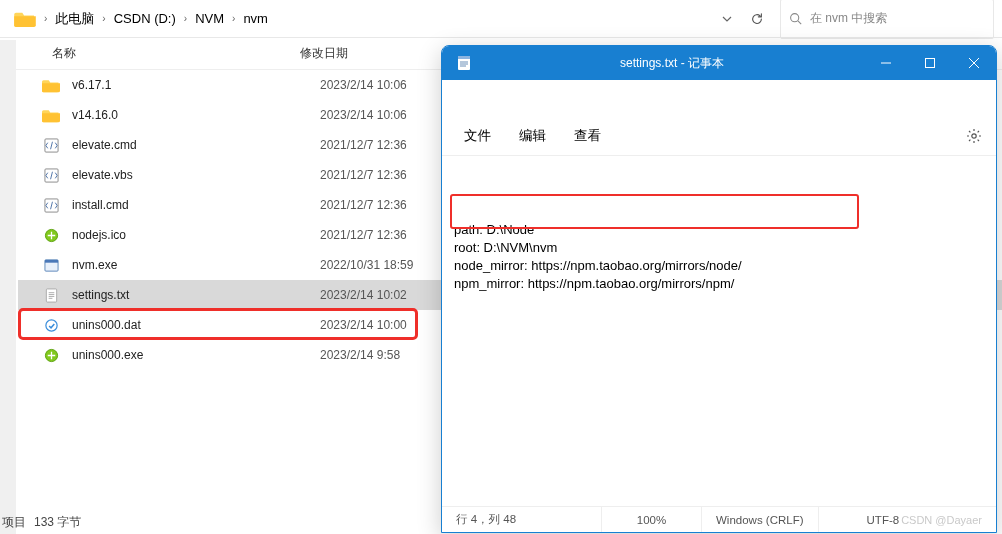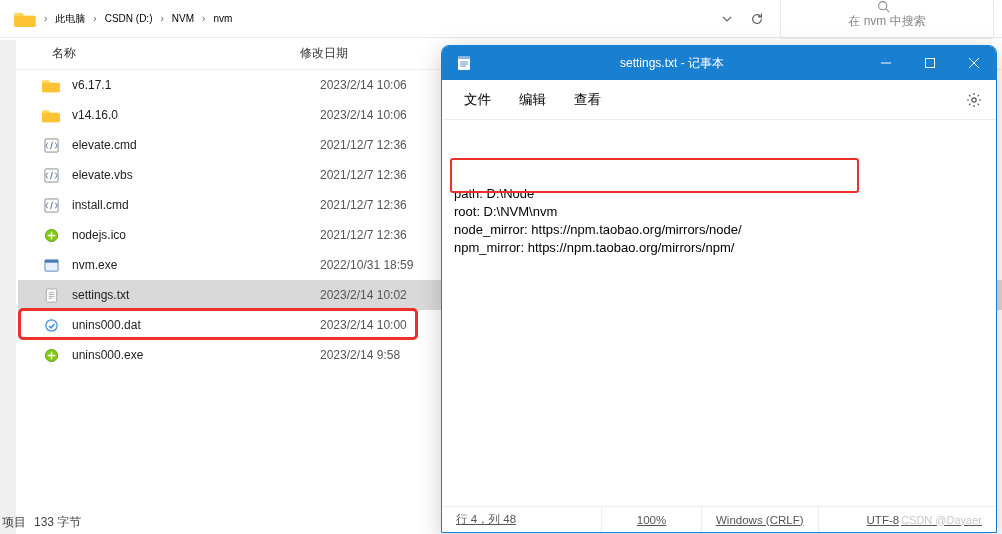--- a/index.html
+++ b/index.html
@@ -2,25 +2,25 @@
 <html><head>
   <meta charset="utf-8">
   <style>
     * { margin: 0; padding: 0; box-sizing: border-box; font-family: "Microsoft YaHei", "Segoe UI", sans-serif; }
     body { background: #fff; width: 1002px; height: 534px; overflow: hidden; position: relative; }
     
     
     .explorer { position: absolute; top: 0; left: 0; width: 1002px; height: 534px; background: #fff; }
     .breadcrumb-bar { display: flex; align-items: center; height: 38px; padding: 0 4px; border-bottom: 1px solid #e8e8e8; }
     .folder-ico { width: 22px; height: 18px; margin: 0 6px 0 10px; display: inline-flex; }
-    .crumb { font-size: 10px; color: #000; padding: 4px 6px; cursor: pointer; }
+    .crumb { font-size: 13px; color: #000; padding: 4px 6px; cursor: pointer; }
     .crumb-sep { font-size: 10px; color: #666; padding: 0 2px; }
     .crumb-spacer { flex: 1; }
     .nav-btn { width: 30px; height: 28px; display: inline-flex; align-items: center; justify-content: center; cursor: pointer; color: #555; }
-    .search-box { width: 214px; height: 40px; margin-left: 8px; margin-right: 4px; border: 1px solid #e8e8e8; border-radius: 2px; display: flex; align-items: center; padding: 0 8px; font-size: 12px; color: #888; flex-direction: column; }
+    .search-box { width: 214px; height: 40px; margin-left: 8px; margin-right: 4px; border: 1px solid #e8e8e8; border-radius: 2px; display: flex; align-items: center; padding: 0 8px; font-size: 12px; color: #888; }
     .search-box svg { margin-right: 8px; }
     
     .columns-header { display: flex; height: 32px; align-items: center; font-size: 12px; color: #333; border-bottom: 1px solid #eee; position: relative; }
     .columns-header .col-name { padding-left: 52px; width: 300px; }
     .columns-header .col-date { padding-left: 0; }
     .scroll-gutter { position: absolute; left: 0; top: 40px; bottom: 0; width: 16px; background: #f0f0f0; }
     
     .file-list { position: relative; padding-left: 18px; }
     .file-row { display: flex; align-items: center; height: 30px; font-size: 12px; color: #222; }
     .file-row .icon { width: 22px; display: inline-flex; justify-content: center; margin-left: 22px; margin-right: 10px; }
@@ -33,30 +33,30 @@
     .status-bar span { margin-right: 8px; }
     
     
     .notepad { position: absolute; left: 441px; top: 45px; width: 556px; height: 488px; background: #fff; border: 1px solid #187fd1; border-radius: 8px 8px 0 0; box-shadow: 0 6px 24px rgba(0,0,0,.2); overflow: hidden; display: flex; flex-direction: column; }
     .np-titlebar { height: 34px; background: #187fd1; display: flex; align-items: center; color: #fff; font-size: 12px; text-align: center; }
     .np-titlebar .np-icon { width: 16px; height: 16px; margin: 0 8px 0 14px; display: inline-flex; }
     .np-titlebar .np-title { flex: 1; }
     .win-btns { display: flex; height: 100%; }
     .win-btn { width: 44px; display: flex; align-items: center; justify-content: center; cursor: pointer; }
     
-    .np-menubar { height: 40px; display: flex; align-items: center; padding: 16px 8px; border-bottom: 1px solid #eee; font-size: 13.5px; }
+    .np-menubar { height: 40px; display: flex; align-items: center; padding: 16px 8px; border-bottom: 1px solid #eee; font-size: 13.5px; margin-top: 36px; }
     .np-menu-item { padding: 6px 14px; cursor: pointer; border-radius: 4px; }
     .np-menubar-spacer { flex: 1; }
     .np-settings { padding: 6px; cursor: pointer; display: inline-flex; border-radius: 4px; }
     
     .np-content { flex: 1; padding: 10px 12px; font-family: Consolas, "Courier New", monospace; font-size: 13px; line-height: 1.4; color: #000; white-space: pre; position: relative; }
     .np-highlight { position: absolute; border: 2px solid #ef2f2a; border-radius: 3px; pointer-events: none; }
     
     .np-statusbar { height: 26px; border-top: 1px solid #eee; display: flex; align-items: center; font-size: 11.5px; color: #555; }
-    .np-statusbar > div { padding: 0 14px; border-right: 1px solid #eee; height: 100%; display: flex; align-items: center; text-decoration: underline; }
+    .np-statusbar > div { padding: 0 14px; border-right: 1px solid #eee; height: 100%; display: flex; align-items: center; }
     .np-statusbar > div:first-child { flex: 0 0 160px; border-right: 1px solid #eee; }
     .np-statusbar > div.zoom { flex: 0 0 100px; justify-content: center; }
     .np-statusbar > div.enc { border-right: none; margin-left: auto; }
     .watermark { color: #c9c9c9; font-size: 11px; }
   </style>
 </head>
 <body>
 
 <div class="explorer">
   <div class="breadcrumb-bar">

